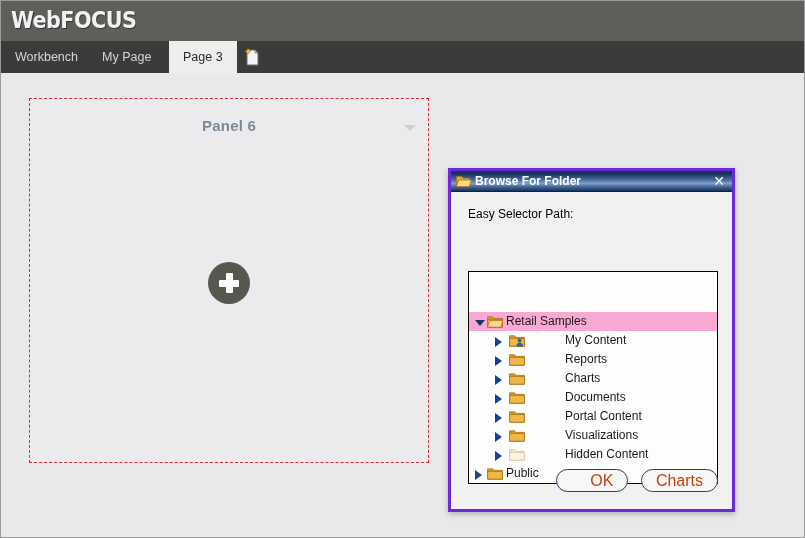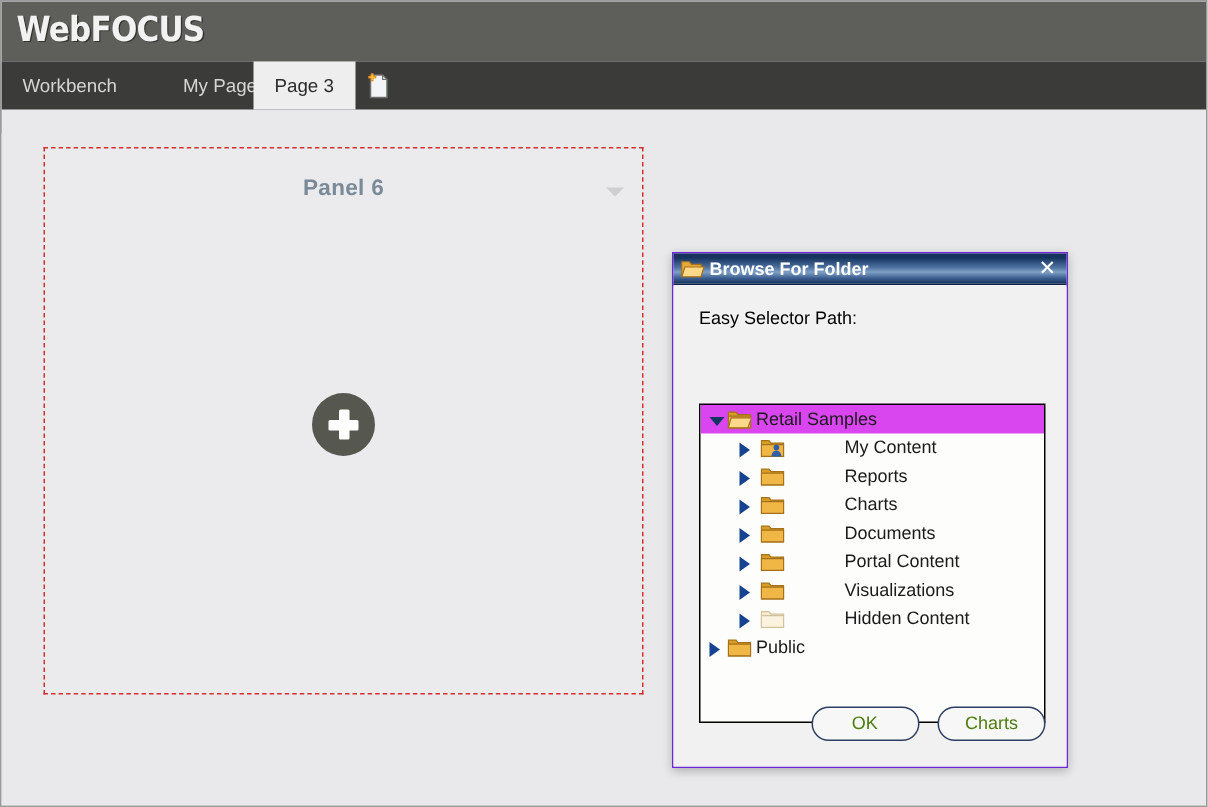--- a/index.html
+++ b/index.html
@@ -152,25 +152,25 @@
     top: 50%; left: 11px;
     height: 7px; width: 20px;
     margin-top: -3.5px;
   }
 
   
   .dialog {
     position: absolute;
     left: 447px;
     top: 167px;
-    width: 264px;
+    width: 287px;
     height: 344px;
     box-sizing: border-box;
     background: #f1f1f1;
-    border: 1px solid #6d28d9;
+    border: 3px solid #6d28d9;
     box-shadow: 0 2px 6px rgba(0,0,0,0.25);
   }
   .dlg-title {
     position: relative;
     height: 21px;
     box-sizing: border-box;
     background: linear-gradient(to bottom,
         #16335e 0%, #16335e 14%,
         #4b6e9e 45%, #7ea0c6 62%,
         #3c5f91 82%, #16335e 100%);
@@ -229,21 +229,22 @@
   .trow {
     position: relative;
     height: 19px;
     line-height: 19px;
     white-space: nowrap;
     cursor: default;
     font-size: 12px;
     color: #1b1b1b;
   }
   .trow.selected {
-    background: #d946ef;
+    background: #f9a8d4;
+    margin-top: 40px;
   }
   .trow .arrow {
     position: absolute;
     top: 6px;
     width: 0; height: 0;
   }
   .arrow.collapsed {
     border-top: 5px solid transparent;
     border-bottom: 5px solid transparent;
     border-left: 7px solid #15438f;
@@ -280,41 +281,41 @@
     height: 24px;
   }
   .btn {
     display: inline-block;
     height: 23px;
     line-height: 21px;
     min-width: 72px;
     padding: 0 14px;
     margin-left: 8px;
     box-sizing: border-box;
-    text-align: center;
-    font-size: 12px;
-    color: #4d7c0f;
+    text-align: right;
+    font-size: 16px;
+    color: #c2410c;
     background: #f7f7f7;
     border: 1px solid #2c3f63;
     border-radius: 12px;
     cursor: default;
   }
 </style>
 </head>
 <body>
 
 <div id="app">
 
   <div class="banner">
     <div class="banner-logo">WebFOCUS</div>
   </div>
 
   <div class="tabbar">
     <div class="tab" id="tab0" style="left: 0px;">Workbench</div>
-    <div class="tab" id="tab1" style="left: 107px; text-align: center;">My Page</div>
+    <div class="tab" id="tab1" style="left: 87px; text-align: center;">My Page</div>
     <div class="tab active" id="tab2" style="left: 168px;">Page 3</div>
     <div class="tab-iconbtn" id="tabnew" style="left: 236px;">
       <svg class="pageicon" viewBox="0 0 15 18">
         <polygon points="2,2 10,2 13,5 13,17 2,17" fill="#f2f4f7" stroke="#6d6d6d" stroke-width="1"></polygon>
         <polygon points="10,2 10,5 13,5" fill="#cdd3da" stroke="#6d6d6d" stroke-width="0.7"></polygon>
         <g fill="#f08a1c">
           <rect x="0.5" y="2.6" width="5.4" height="1.7"></rect>
           <rect x="2.3" y="0.8" width="1.7" height="5.4"></rect>
         </g>
         <g fill="#fbc02d">

